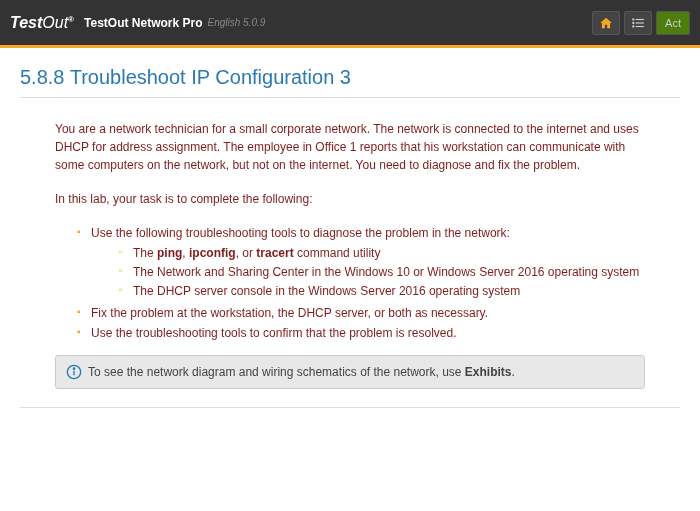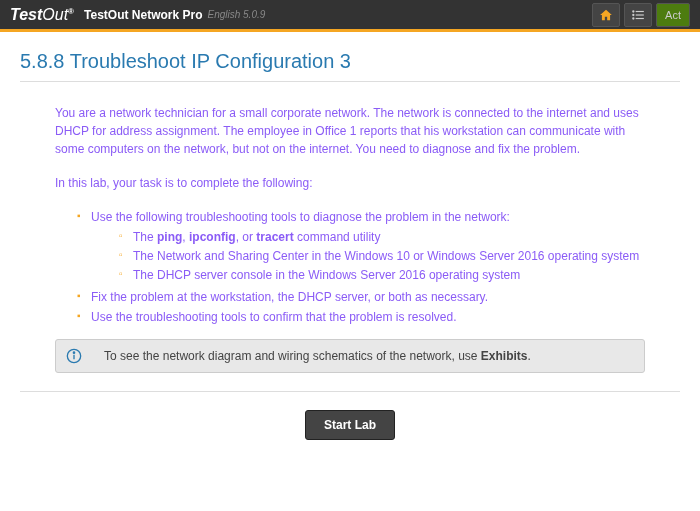--- a/index.html
+++ b/index.html
@@ -1,38 +1,38 @@
 <!DOCTYPE html>
 <html><head>
   <meta charset="utf-8">
   <style>
     * { margin: 0; padding: 0; box-sizing: border-box; }
     body { font-family: Arial, Helvetica, sans-serif; background: #fff; color: #333; width: 700px; height: 511px; overflow: hidden; }
-    .header { background: #333; height: 32px; display: flex; align-items: center; padding: 0 10px; border-bottom: 3px solid #f5a623; position: relative; }
+    .header { background: #333; height: 48px; display: flex; align-items: center; padding: 0 10px; border-bottom: 3px solid #f5a623; position: relative; }
     .logo { color: #fff; font-weight: bold; font-size: 16px; font-style: italic; }
     .logo .out { font-weight: normal; }
     .logo sup { font-size: 8px; font-style: normal; vertical-align: super; }
     .product { color: #fff; font-size: 12px; margin-left: 10px; font-weight: bold; }
     .version { color: #888; font-size: 10px; margin-left: 5px; font-style: italic; }
     .header-right { margin-left: auto; display: flex; gap: 4px; }
     .header-btn { background: #444; border: 1px solid #555; width: 28px; height: 24px; display: flex; align-items: center; justify-content: center; cursor: pointer; border-radius: 2px; }
     .header-btn svg { width: 14px; height: 14px; }
     .header-btn-text { background: #4d7c0f; border: 1px solid #555; height: 24px; padding: 0 8px; display: flex; align-items: center; color: #ccc; font-size: 11px; cursor: pointer; border-radius: 2px; }
     .content { padding: 18px 20px; }
     .page-title { color: #2a7ab0; font-size: 20px; font-weight: normal; margin-bottom: 8px; }
     .hr { border: none; border-top: 1px solid #ddd; margin-bottom: 22px; }
-    .body-text { font-size: 12px; color: #8b5cf6; line-height: 1.5; padding: 0 35px; }
+    .body-text { font-size: 12px; color: #7f1d1d; line-height: 1.5; padding: 0 35px; }
     .para { margin-bottom: 16px; }
     ul.main-list { list-style: none; padding-left: 22px; margin-bottom: 13px; }
     ul.main-list > li { position: relative; padding-left: 14px; margin-bottom: 2px; }
     ul.main-list > li::before { content: "▪"; color: #f5a623; position: absolute; left: 0; top: 0; font-size: 10px; }
     ul.sub-list { list-style: none; padding-left: 28px; margin-top: 2px; margin-bottom: 4px; }
     ul.sub-list > li { position: relative; padding-left: 14px; margin-bottom: 1px; }
     ul.sub-list > li::before { content: "▫"; color: #f5a623; position: absolute; left: 0; top: 0; font-size: 10px; }
-    .info-box { background: #e8e8e8; border: 1px solid #ccc; border-radius: 3px; padding: 8px 10px; display: flex; align-items: center; gap: 22px; font-size: 12px; color: #444; margin: 0 35px 10px 35px; }
+    .info-box { background: #e8e8e8; border: 1px solid #ccc; border-radius: 3px; padding: 8px 10px; display: flex; align-items: center; gap: 6px; font-size: 12px; color: #444; margin: 0 35px 10px 35px; }
     .info-box svg { flex-shrink: 0; }
     .hr2 { border: none; border-top: 1px solid #ddd; margin: 18px 0 18px 0; }
     .start-btn-wrap { text-align: center; }
     .start-btn { background: #444; color: #fff; border: 1px solid #222; padding: 7px 18px; font-size: 12px; border-radius: 3px; cursor: pointer; font-weight: bold; }
     strong { font-weight: bold; }
   </style>
 </head>
 <body>
 
 <div class="header">
@@ -93,16 +93,13 @@
         <line x1="12" y1="10" x2="12" y2="17"></line>
         <circle cx="12" cy="7" r="1" fill="#2a7ab0"></circle>
       </svg>
     <span>
       <span>To see the network diagram and wiring schematics of the network, use </span><strong>Exhibits</strong><span>.</span>
     </span>
   </div>
 
   <hr class="hr2">
 
-  <div class="start-btn-wrap">
-    <button class="start-btn">Start Lab</button>
-  </div>
 </div>
 
 </body></html>

